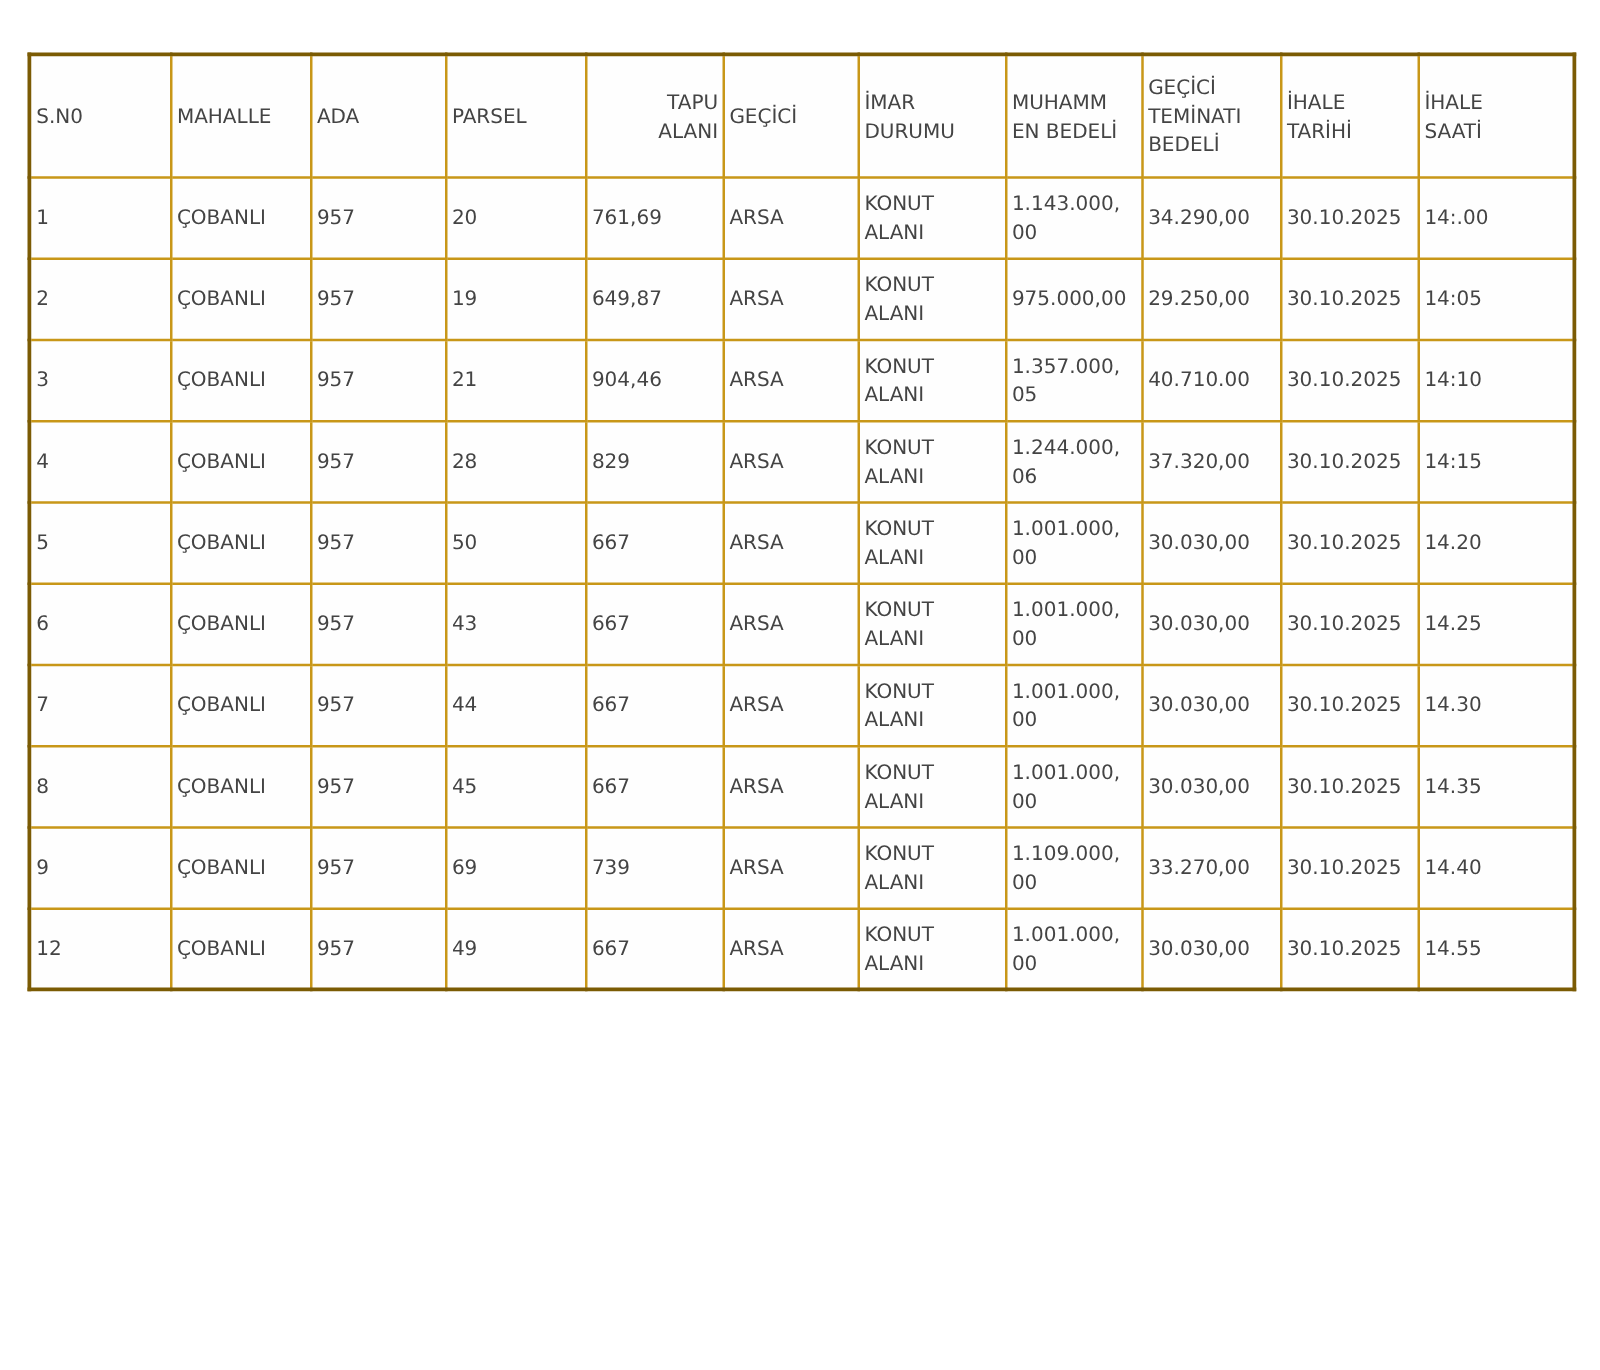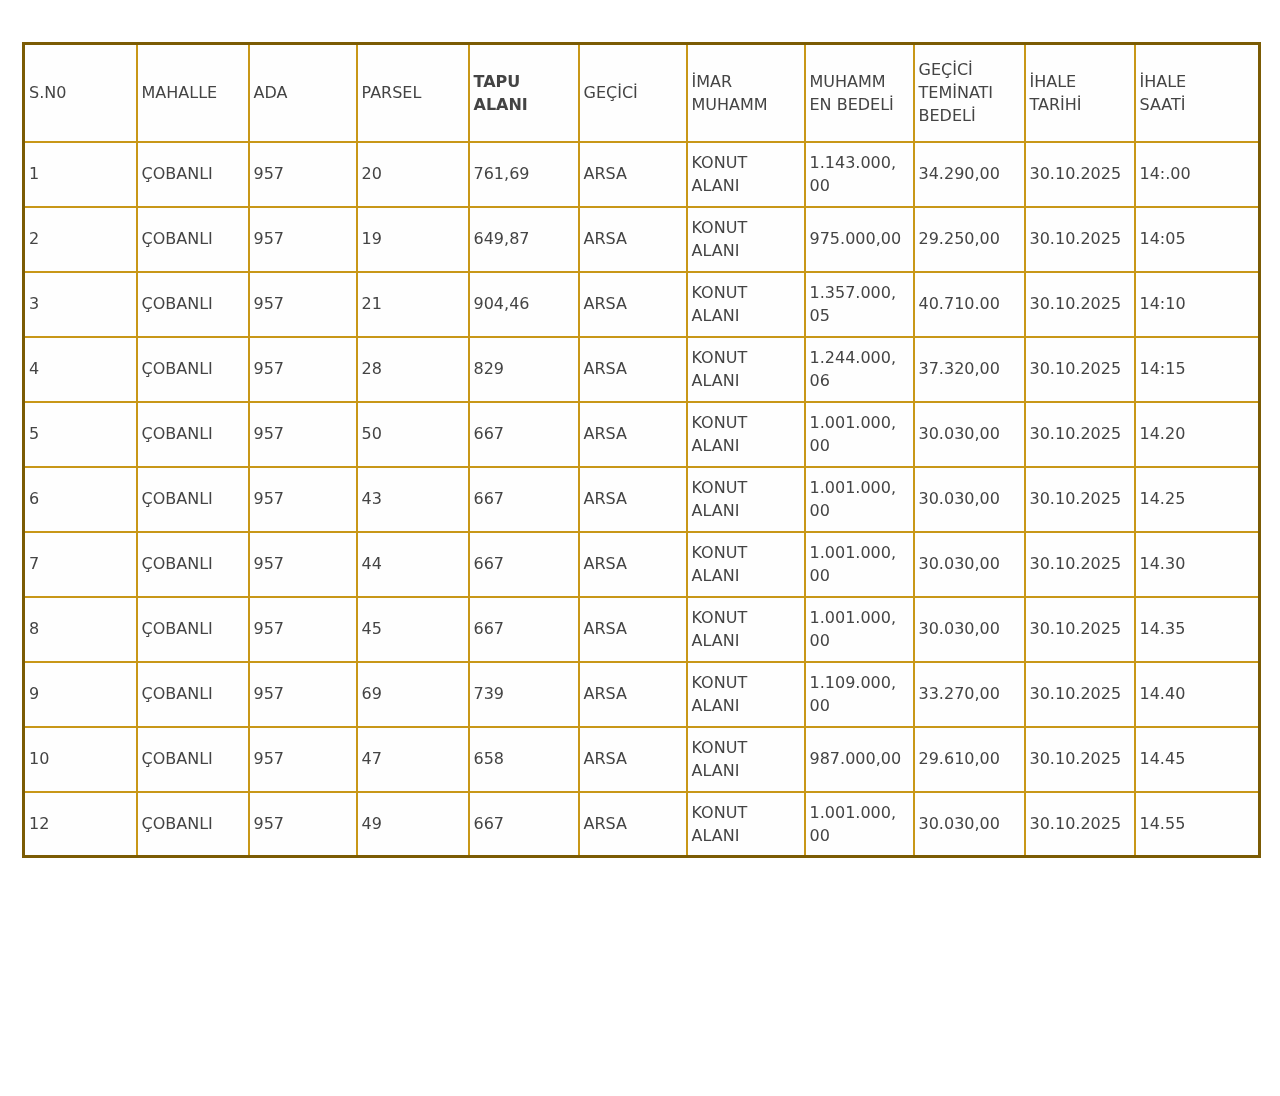--- a/index.html
+++ b/index.html
@@ -29,21 +29,21 @@
     line-height:1.45;
     font-weight:normal;
     text-align:left;
     vertical-align:middle;
     padding:1px 3px 1px 4px;
     white-space:pre-line;
     overflow:hidden;
   }
   thead tr{height:98px;}
   tbody tr{height:65px;}
-  th.col-4{text-align:left;font-weight:bold;}
+  th.col-4{text-align:right;}
   .c0{width:113px}.c1{width:112px}.c2{width:108px}.c3{width:112px}
   .c4{width:110px}.c5{width:108px}.c6{width:118px}.c7{width:109px}
   .c8{width:111px}.c9{width:110px}.c10{width:125px}
 </style>
 </head>
 <body>
 
 <div class="table-container">
   <table>
     <colgroup>
@@ -62,21 +62,21 @@
     <thead>
       <tr>
           <th class="col-0">S.N0</th>
           <th class="col-1">MAHALLE</th>
           <th class="col-2">ADA</th>
           <th class="col-3">PARSEL</th>
           <th class="col-4">TAPU
 ALANI</th>
           <th class="col-5">GEÇİCİ</th>
           <th class="col-6">İMAR
-MUHAMM</th>
+DURUMU</th>
           <th class="col-7">MUHAMM
 EN BEDELİ</th>
           <th class="col-8">GEÇİCİ
 TEMİNATI
 BEDELİ</th>
           <th class="col-9">İHALE
 TARİHİ</th>
           <th class="col-10">İHALE
 SAATİ</th>
         </tr>
@@ -210,34 +210,20 @@
           <td class="col-5">ARSA</td>
           <td class="col-6">KONUT
 ALANI</td>
           <td class="col-7">1.109.000,
 00</td>
           <td class="col-8">33.270,00</td>
           <td class="col-9">30.10.2025</td>
           <td class="col-10">14.40</td>
         </tr>
         <tr>
-          <td class="col-0">10</td>
-          <td class="col-1">ÇOBANLI</td>
-          <td class="col-2">957</td>
-          <td class="col-3">47</td>
-          <td class="col-4">658</td>
-          <td class="col-5">ARSA</td>
-          <td class="col-6">KONUT
-ALANI</td>
-          <td class="col-7">987.000,00</td>
-          <td class="col-8">29.610,00</td>
-          <td class="col-9">30.10.2025</td>
-          <td class="col-10">14.45</td>
-        </tr>
-        <tr>
           <td class="col-0">12</td>
           <td class="col-1">ÇOBANLI</td>
           <td class="col-2">957</td>
           <td class="col-3">49</td>
           <td class="col-4">667</td>
           <td class="col-5">ARSA</td>
           <td class="col-6">KONUT
 ALANI</td>
           <td class="col-7">1.001.000,
 00</td>

